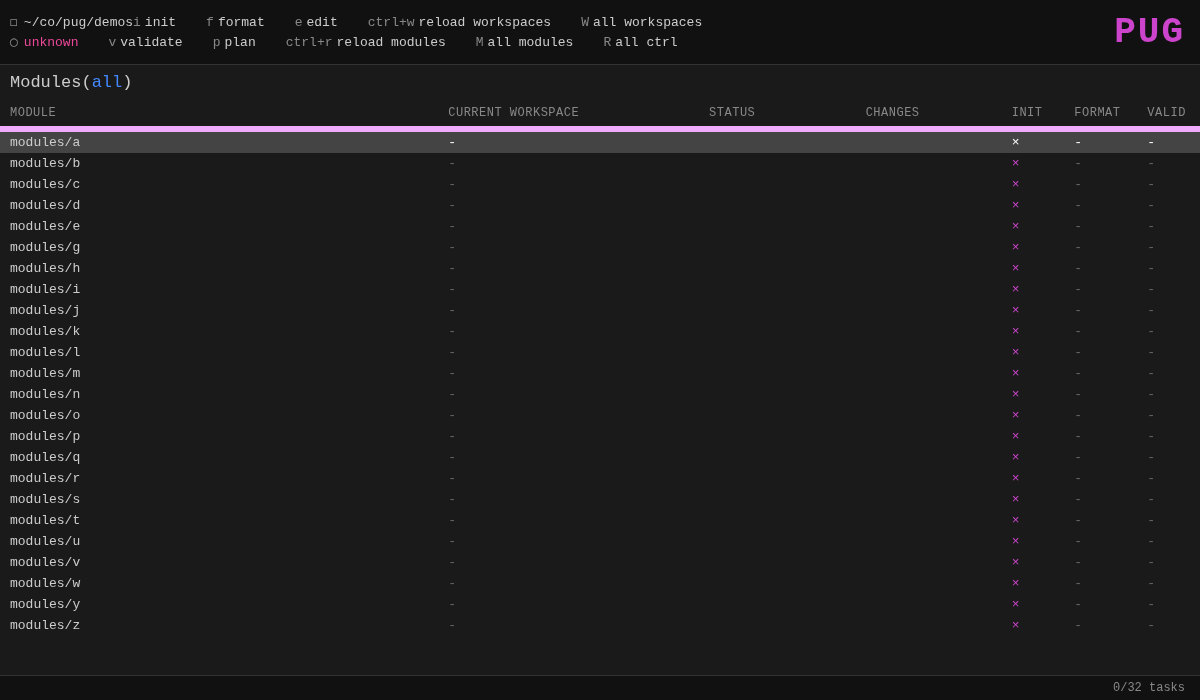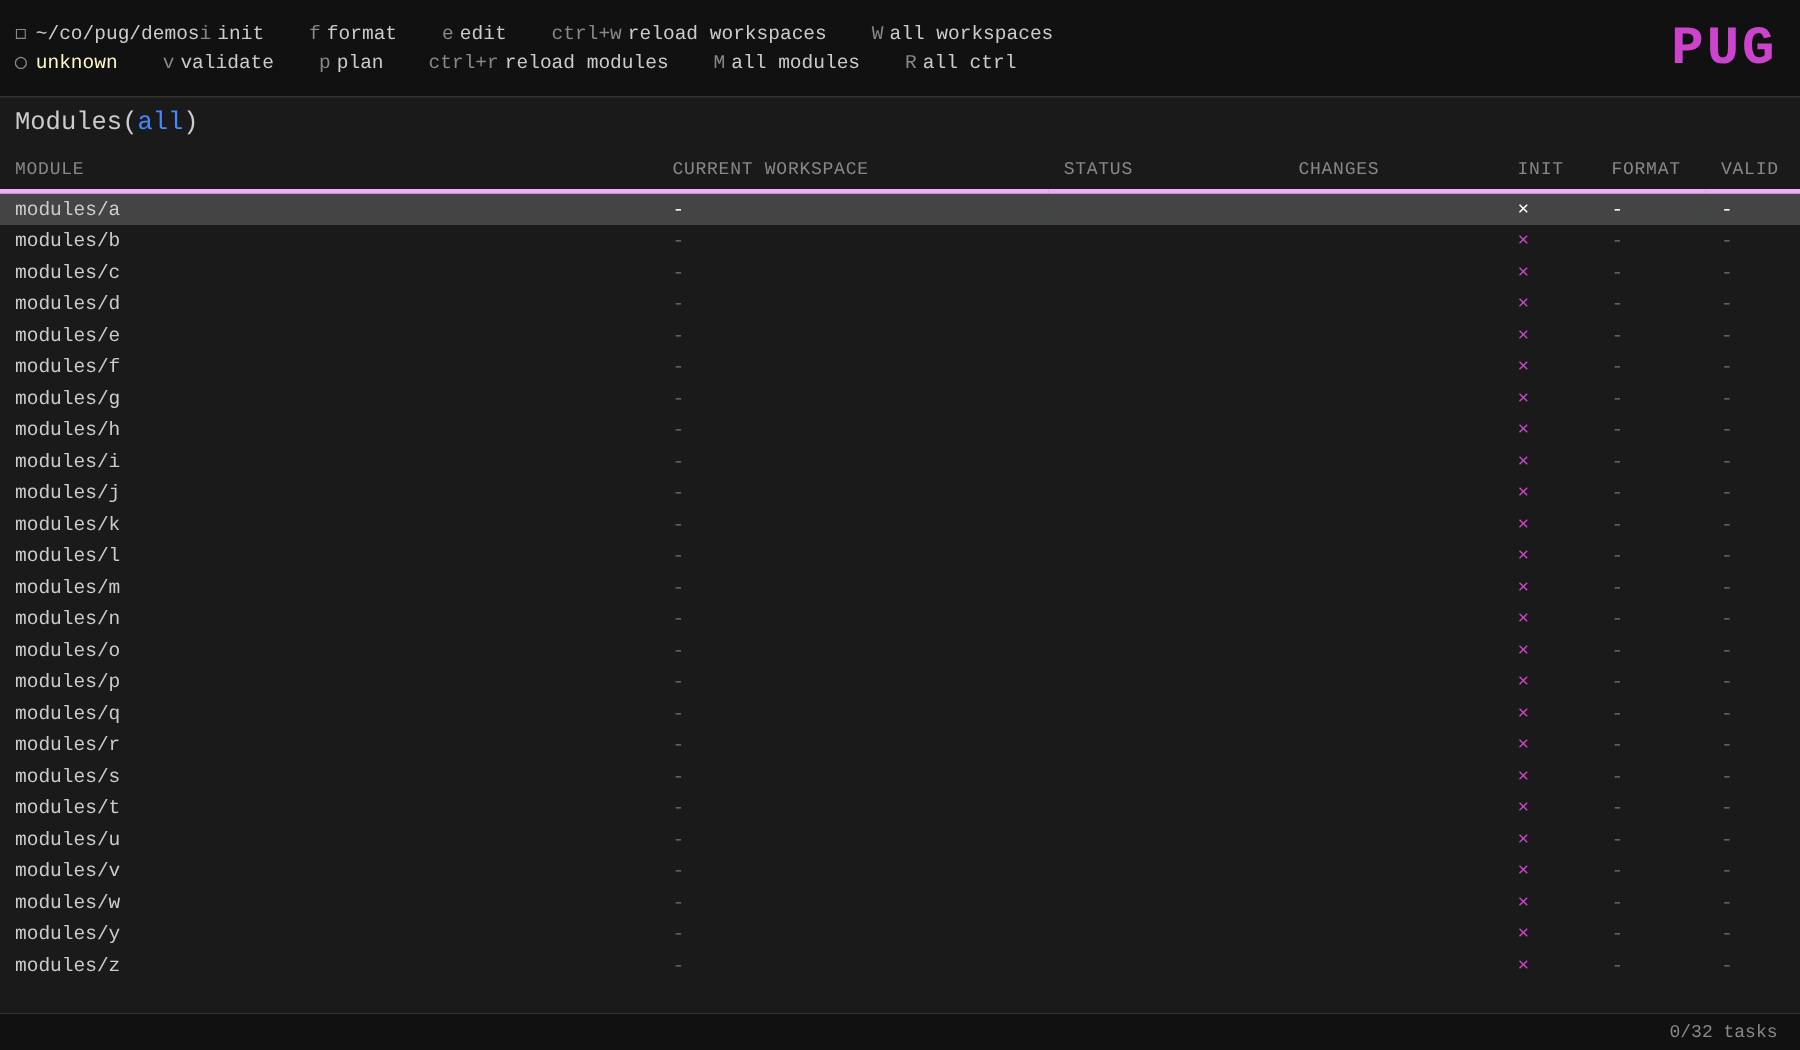--- a/index.html
+++ b/index.html
@@ -90,21 +90,21 @@
     }
 
     
     #main-table {
       width: 100%;
       border-collapse: collapse;
     }
 
     #table-header {
       background: #1a1a1a;
-      border-bottom: 3px solid #f0abfc;
+      border-bottom: 6px solid #f0abfc;
     }
 
     #table-header th {
       text-align: left;
       padding: 6px 10px;
       color: #888888;
       font-weight: normal;
       font-size: 12px;
       letter-spacing: 0.5px;
     }
@@ -149,21 +149,21 @@
       color: #888888;
       font-size: 12px;
     }
 
     #content-area {
       height: calc(700px - 65px - 30px - 25px);
       overflow-y: auto;
     }
 
     .unknown-badge {
-      color: #fef9c3;
+      color: #ec4899;
     }
   </style>
 </head>
 <body>
 
 <div id="toolbar">
   <div id="toolbar-left">
     <div class="toolbar-row">
       <span class="toolbar-icon">◻</span>
       <span class="toolbar-path">~/co/pug/demos</span>
@@ -275,29 +275,20 @@
         <tr class="table-row">
           <td>modules/e</td>
           <td class="dash">-</td>
           <td class="dash"></td>
           <td class="dash"></td>
           <td class="cross">×</td>
           <td class="dash">-</td>
           <td class="dash">-</td>
         </tr>
         <tr class="table-row">
-          <td>modules/f</td>
-          <td class="dash">-</td>
-          <td class="dash"></td>
-          <td class="dash"></td>
-          <td class="cross">×</td>
-          <td class="dash">-</td>
-          <td class="dash">-</td>
-        </tr>
-        <tr class="table-row">
           <td>modules/g</td>
           <td class="dash">-</td>
           <td class="dash"></td>
           <td class="dash"></td>
           <td class="cross">×</td>
           <td class="dash">-</td>
           <td class="dash">-</td>
         </tr>
         <tr class="table-row">
           <td>modules/h</td>

